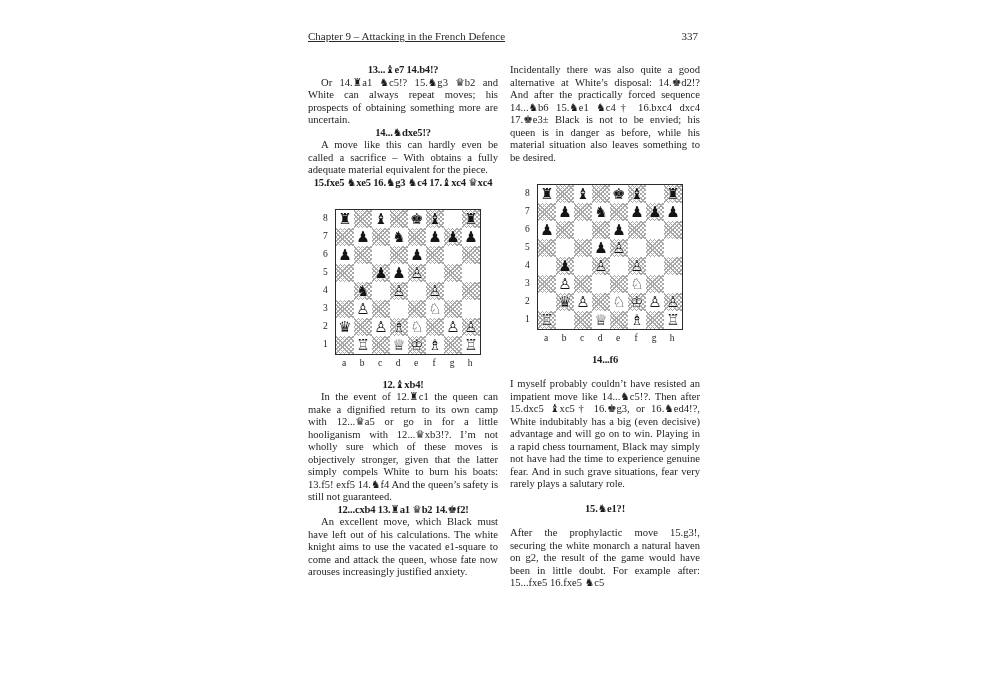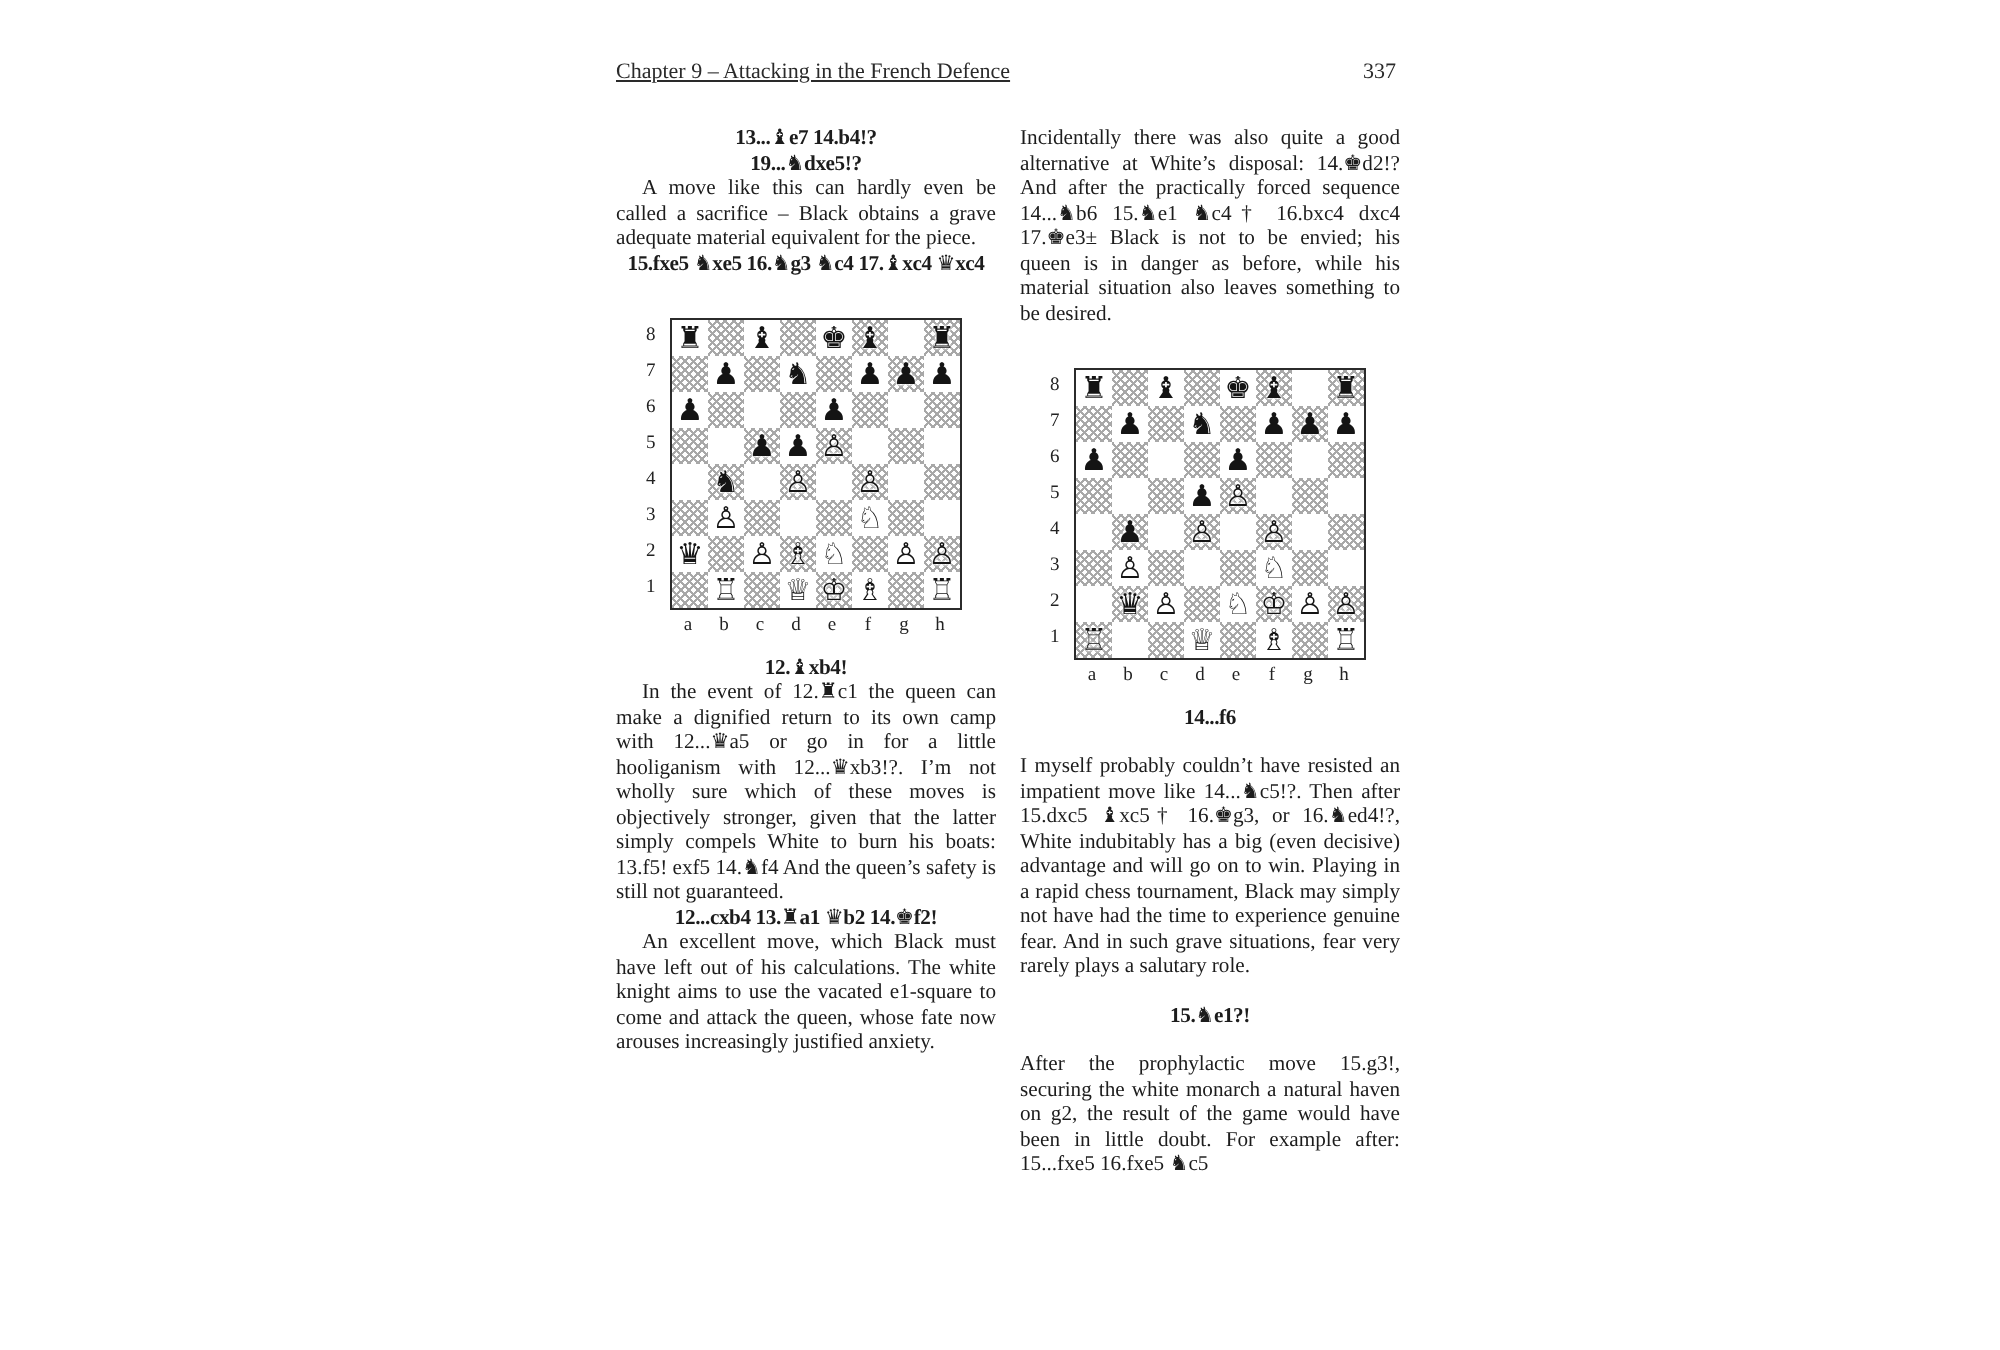--- a/index.html
+++ b/index.html
@@ -28,22 +28,23 @@
 
 <div class="page">
   <div class="content">
     <div class="header">
       <span class="title">Chapter 9 – Attacking in the French Defence</span>
       <span class="pagenum">337</span>
     </div>
     <div class="columns">
       <div class="col" id="col-left">
           <div class="block move">13...♝e7 14.b4!?</div>
-          <div class="block move">19...♞dxe5!?</div>
-          <div class="block para">A move like this can hardly even be called a sacrifice – Black obtains a grave adequate material equivalent for the piece.</div>
+          <div class="block para">Or 14.♜a1 ♞c5!? 15.♞g3 ♛b2 and White can always repeat moves; his prospects of obtaining something more are uncertain.</div>
+          <div class="block move">14...♞dxe5!?</div>
+          <div class="block para">A move like this can hardly even be called a sacrifice – With obtains a fully adequate material equivalent for the piece.</div>
           <div class="block move">15.fxe5 ♞xe5 16.♞g3 ♞c4 17.♝xc4 ♛xc4</div>
           <div class="diagram">
             <div class="board-row">
               <div class="ranks">
                 <span class="rank-label">8</span>
                 <span class="rank-label">7</span>
                 <span class="rank-label">6</span>
                 <span class="rank-label">5</span>
                 <span class="rank-label">4</span>
                 <span class="rank-label">3</span>

